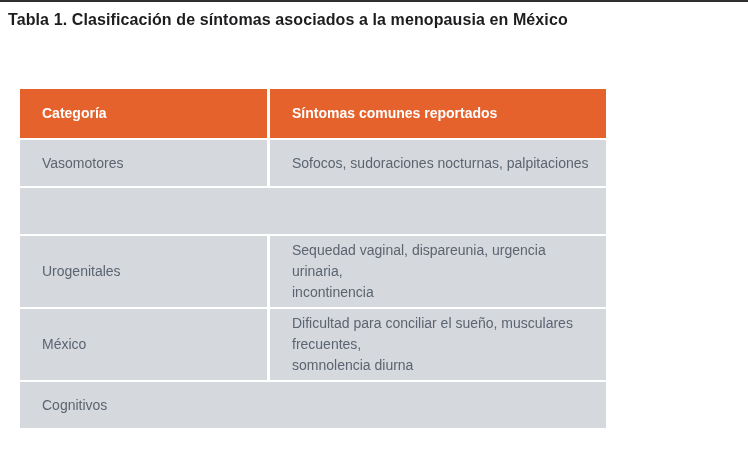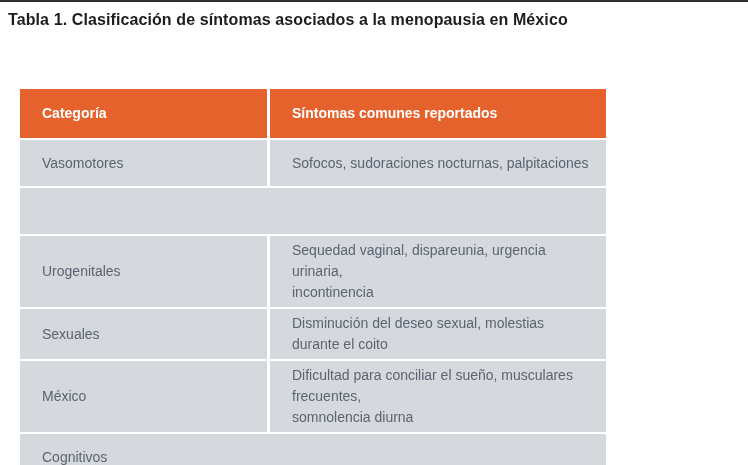--- a/index.html
+++ b/index.html
@@ -82,24 +82,20 @@
     <div class="cell sym">Sofocos, sudoraciones nocturnas, palpitaciones</div>
   </div>
     <div class="trow" style="">
   </div>
     <div class="trow" style="">
     <div class="cell cat">Urogenitales</div>
     <div class="cell sym">Sequedad vaginal, dispareunia, urgencia urinaria,
 incontinencia</div>
   </div>
     <div class="trow" style="">
-    <div class="cell cat">Sexuales</div>
-    <div class="cell sym">Disminución del deseo sexual, molestias durante el coito</div>
-  </div>
-    <div class="trow" style="">
     <div class="cell cat">México</div>
     <div class="cell sym">Dificultad para conciliar el sueño, musculares frecuentes,
 somnolencia diurna</div>
   </div>
     <div class="trow" style="">
     <div class="cell cat">Cognitivos</div>
   </div>
   </div>
 
 </body></html>

